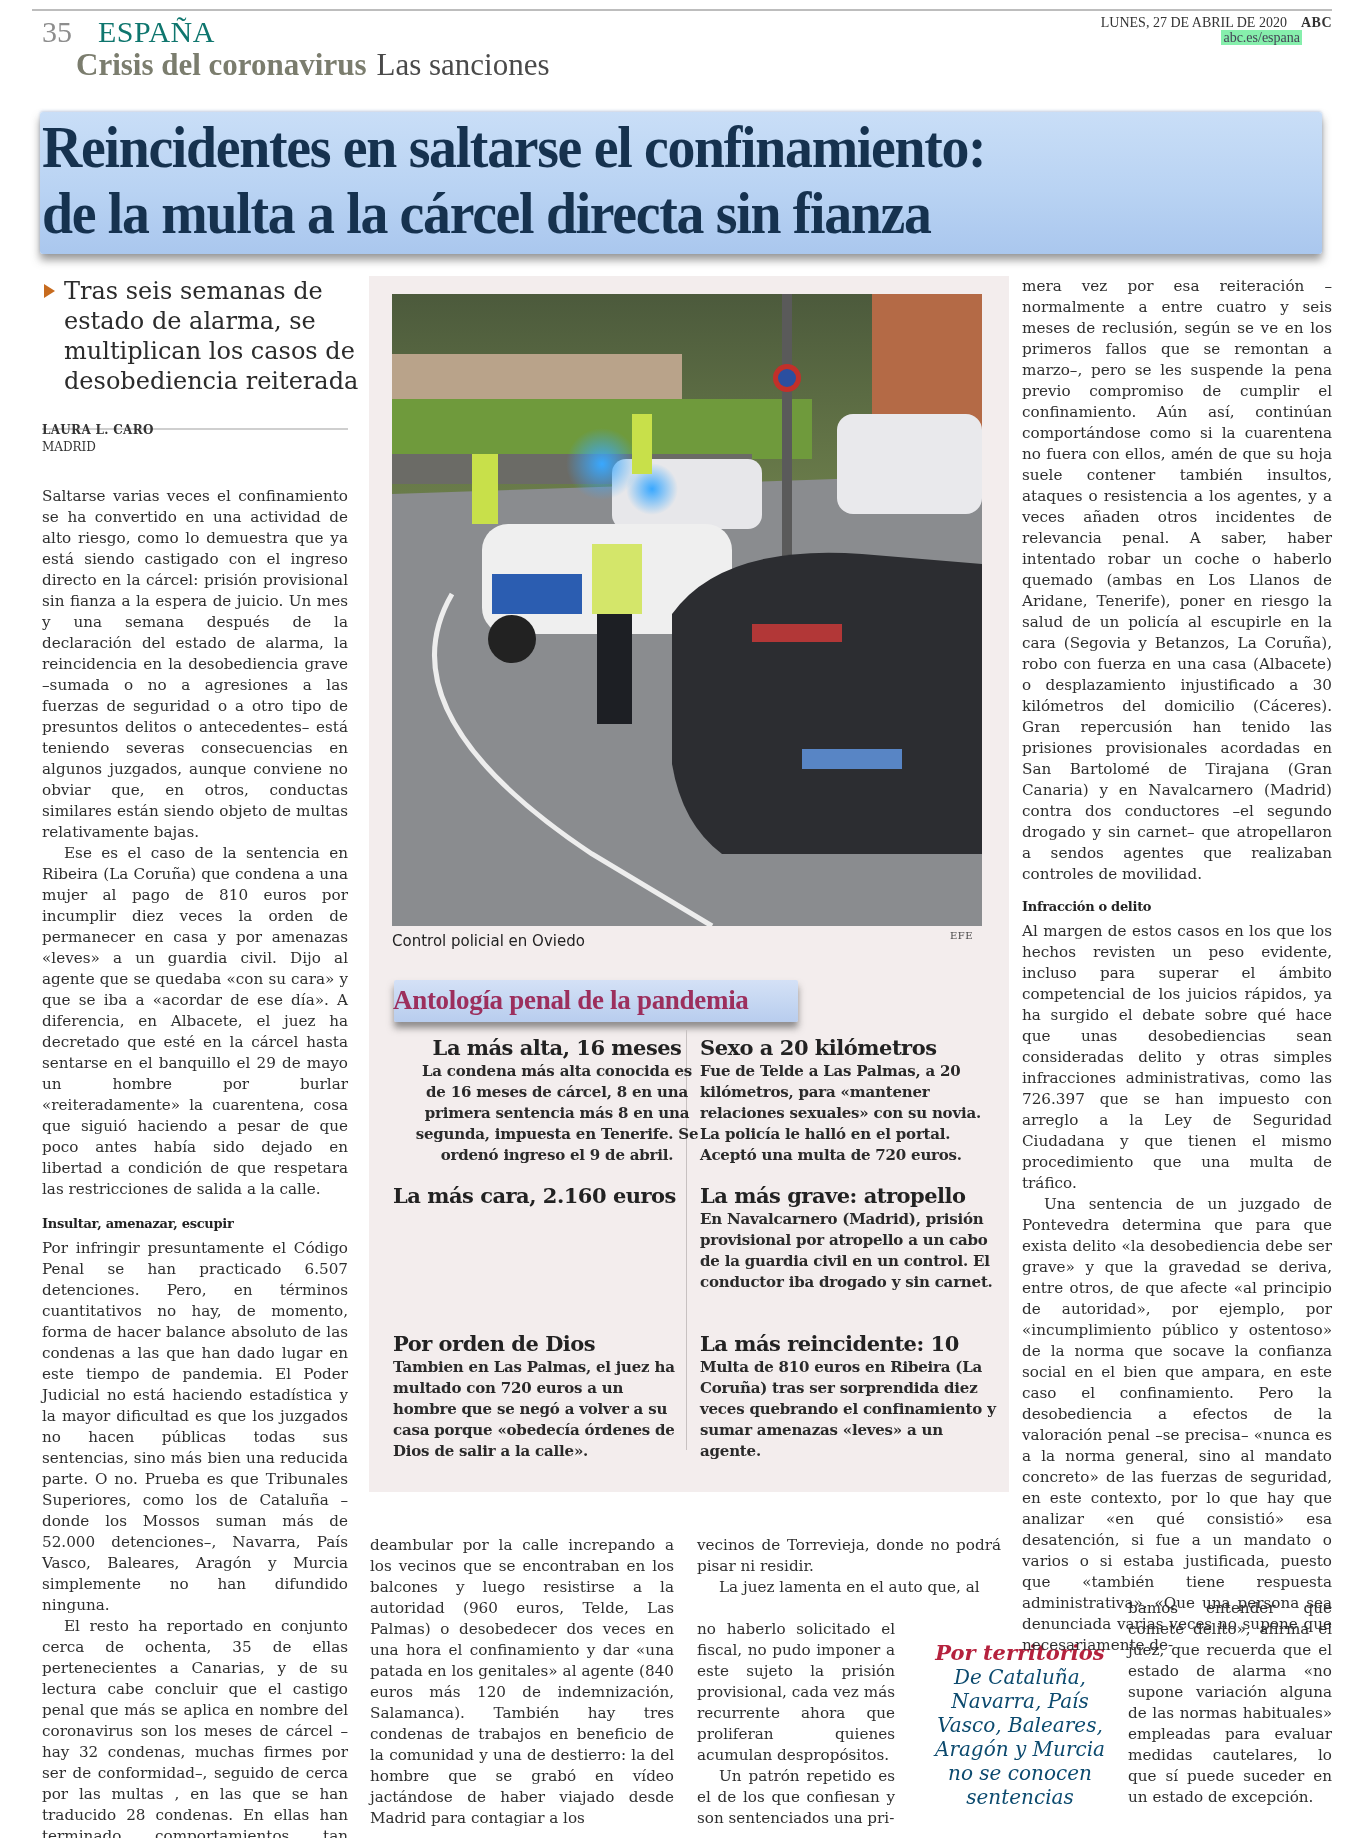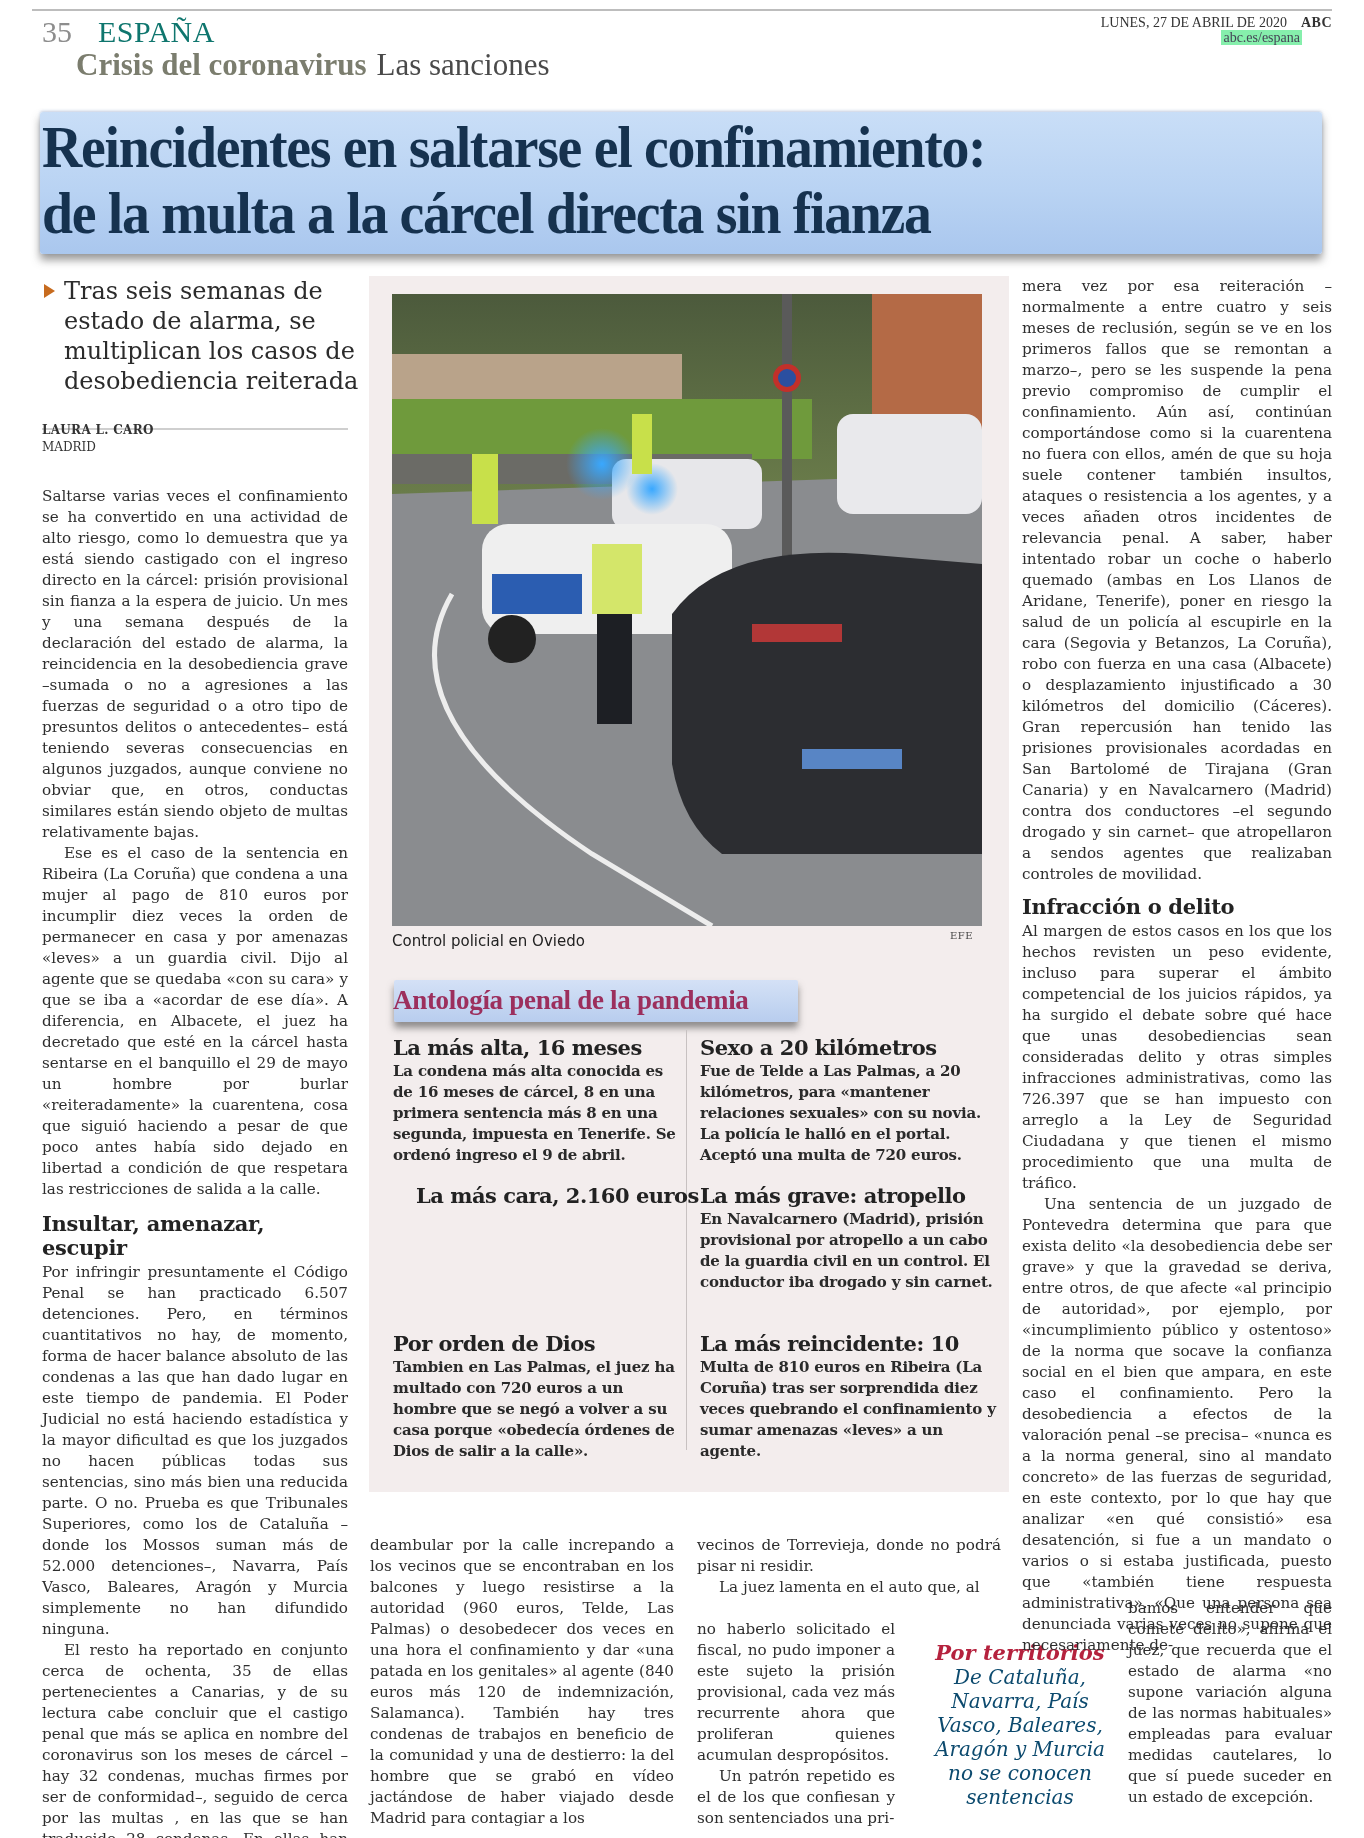--- a/index.html
+++ b/index.html
@@ -29,21 +29,21 @@
   .deck .bullet { position: absolute; left: 0; top: 8px; width: 0; height: 0; border-left: 11px solid #c76b1e; border-top: 7px solid transparent; border-bottom: 7px solid transparent; }
   .deck .text { display: block; padding-left: 20px; }
 
   .byline-rule { position: absolute; left: 42px; top: 428px; width: 306px; height: 2px; background: #cfcfcf; }
   .byline { position: absolute; left: 42px; top: 422px; font-family: "DejaVu Serif", serif; font-size: 12px; line-height: 17px; color: #333; }
   .byline .author { font-weight: bold; letter-spacing: 0.3px; }
 
   .col { position: absolute; font-family: "DejaVu Serif", serif; font-size: 15.2px; line-height: 21px; color: #2e2e2e; text-align: justify; }
   .col p { text-indent: 0; }
   .col p.indent { text-indent: 22px; }
-  .col h3 { font-family: "DejaVu Serif", serif; font-weight: bold; font-size: 21px; line-height: 24px; color: #232323; margin-top: 10px; margin-bottom: 2px; text-align: left; letter-spacing: -0.3px; }
+  .col h3 { font-family: "DejaVu Serif", serif; font-weight: bold; font-size: 13px; line-height: 24px; color: #232323; margin-top: 10px; margin-bottom: 2px; text-align: left; letter-spacing: -0.3px; }
 
   .col1 { left: 42px; top: 486px; width: 306px; }
   .col4 { left: 1022px; top: 276px; width: 310px; }
   .col2-bottom { left: 370px; top: 1535px; width: 304px; }
   .col3-bottom { left: 697px; top: 1535px; width: 304px; }
   .col3-narrow { left: 697px; top: 1619px; width: 198px; }
   .col4-bottom-narrow { left: 1128px; top: 1598px; width: 204px; }
 
   .spread-box { position: absolute; left: 369px; top: 276px; width: 640px; height: 1216px; background: #f3eded; }
   .photo { position: absolute; left: 392px; top: 294px; width: 590px; height: 632px; overflow: hidden; background: #6e6e6e; }
@@ -142,29 +142,29 @@
     <rect x="410" y="455" width="100" height="20" fill="#5d8fd6" opacity="0.9"></rect>
   </svg>
 </div>
 <div class="caption">Control policial en Oviedo</div>
 <div class="credit">EFE</div>
 
 <div class="anth-title-bg"></div>
 <h2 class="anth-title">Antología penal de la pandemia</h2>
 <div class="anth-divider"></div>
 
-<div class="anth-item" style="left:393px; top:1035px;">
+<div class="anth-item" style="left:414px; top:1035px;text-align:center;">
   <h4>La más alta, 16 meses</h4>
   <p>La condena más alta conocida es de 16 meses de cárcel, 8 en una primera sentencia más 8 en una segunda, impuesta en Tenerife. Se ordenó ingreso el 9 de abril.</p>
 </div>
 <div class="anth-item" style="left:700px; top:1035px; width:300px;">
   <h4>Sexo a 20 kilómetros</h4>
   <p>Fue de Telde a Las Palmas, a 20 kilómetros, para «mantener relaciones sexuales» con su novia. La policía le halló en el portal. Aceptó una multa de 720 euros.</p>
 </div>
-<div class="anth-item" style="left:416px; top:1183px;">
+<div class="anth-item" style="left:393px; top:1183px;">
   <h4>La más cara, 2.160 euros</h4>
 </div>
 <div class="anth-item" style="left:700px; top:1183px; width:300px;">
   <h4>La más grave: atropello</h4>
   <p>En Navalcarnero (Madrid), prisión provisional por atropello a un cabo de la guardia civil en un control. El conductor iba drogado y sin carnet.</p>
 </div>
 <div class="anth-item" style="left:393px; top:1331px;">
   <h4>Por orden de Dios</h4>
   <p>Tambien en Las Palmas, el juez ha multado con 720 euros a un hombre que se negó a volver a su casa porque «obedecía órdenes de Dios de salir a la calle».</p>
 </div>

